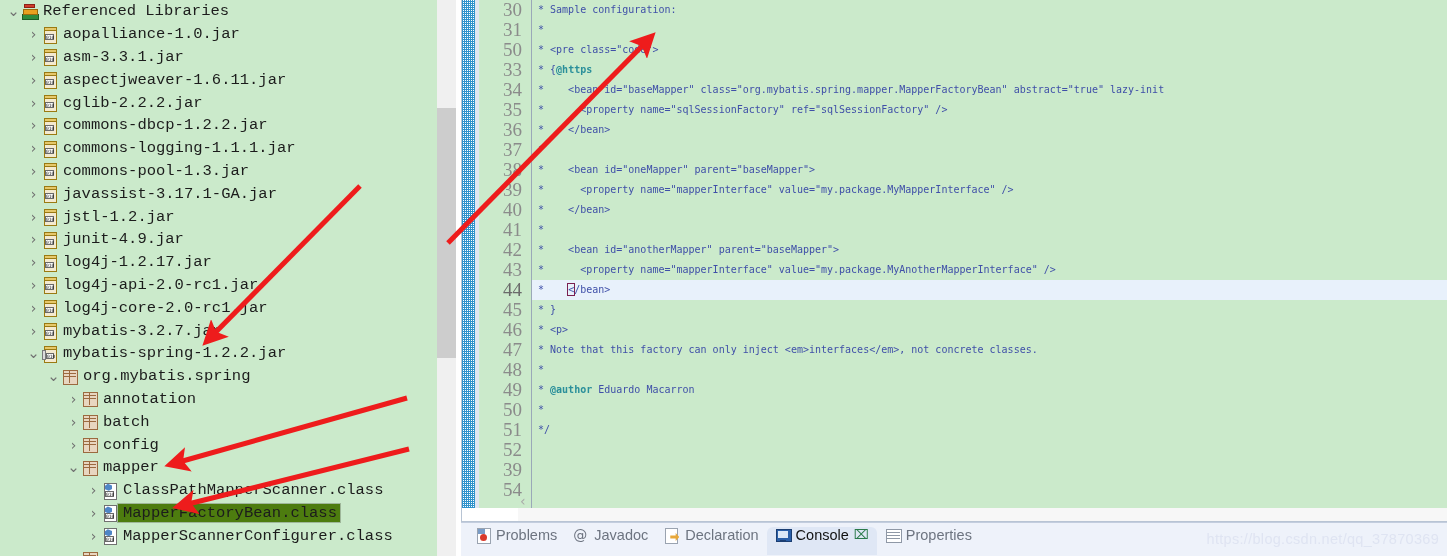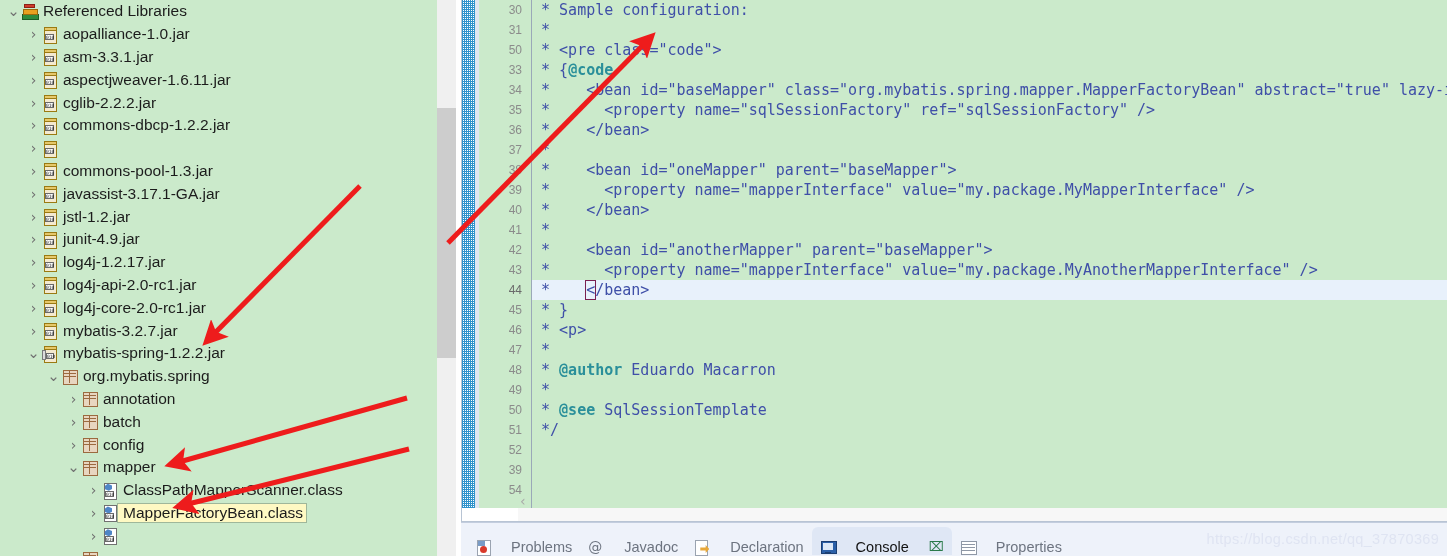--- a/index.html
+++ b/index.html
@@ -29,23 +29,23 @@
     font-family: "Liberation Sans", sans-serif;
   }
   .twist {
     width: 15px; min-width: 15px;
     text-align: center;
     color: #707070;
     font-size: 12px;
     line-height: 1;
     font-family: "DejaVu Sans", sans-serif;
   }
-  .tlabel { padding-left: 5px; padding-right: 3px; }
+  .tlabel { padding-left: 5px; padding-right: 3px; font-family: Liberation Mono, monospace; }
   .tsel .tlabel {
-    background: #fef9c3;
+    background: #4d7c0f;
     outline: 1px solid #9fb79a;
   }
 
   
   .ic { width: 17px; min-width: 17px; height: 17px; position: relative; display:inline-block; }
 
   
   .ic-books::before {
     content:""; position:absolute; left:1px; top:11px; width:15px; height:4px;
     background:#2e8b3d; border:1px solid #1d5c27;
@@ -169,30 +169,30 @@
   #code {
     position:absolute; left:70px; top:0; right:0; height:509px;
     background:#cbeacb;
     overflow:hidden;
   }
   .cline {
     position:relative;
     height:20px; line-height:20px;
     white-space:pre;
     font-family:"DejaVu Sans Mono", monospace;
-    font-size:15px;
+    font-size:10px;
     color:#3f4fa8;
   }
   .cline.cur { background:#e8f1fb; }
   .gline {
     height:20px; line-height:20px;
     text-align:right;
     padding-right:9px;
-    font-family:Liberation Sans, sans-serif;
-    font-size:12px;
+    font-family:Liberation Serif, serif;
+    font-size:19px;
     color:#8b8b8b;
   }
   .gline.cur { color:#6a6a6a; }
   .jdoc-tag { color:#2a8f9a; font-weight:bold; }
   .bracket-box {
     outline:1px solid #7a2050;
     background:transparent;
   }
   #editor-bottom-strip {
     position:absolute; left:0; bottom:0; width:986px; height:13px;
@@ -207,21 +207,21 @@
   #bottom-bar {
     position:absolute; left:461px; top:522px; width:986px; height:34px;
     background:#eef2fa;
     border-top:1px solid #c3cdde;
   }
   #tabs {
     position:absolute; left:6px; top:4px;
     display:flex; align-items:center; height:28px;
   }
   .vtab {
-    display:flex; align-items:flex-end; gap:20px;
+    display:flex; align-items:flex-start; gap:5px;
     height:28px; padding:0 8px;
     font-size:14.5px; color:#6d7480;
     font-family:"Liberation Sans", sans-serif;
     white-space:nowrap;
   }
   .vtab.active {
     color:#111111;
     background:#dfe7f5;
     border-radius:6px 6px 0 0;
   }
@@ -300,20 +300,21 @@
           <span class="ic ic-jar">
             <i>010</i>
           </span>
           <span class="tlabel">commons-dbcp-1.2.2.jar</span>
         </div>
         <div class="trow" style="padding-left: 26px;">
           <span class="twist" style="font-size: 14px;">›</span>
           <span class="ic ic-jar">
             <i>010</i>
           </span>
+          <span class="tlabel">commons-logging-1.1.1.jar</span>
         </div>
         <div class="trow" style="padding-left: 26px;">
           <span class="twist" style="font-size: 14px;">›</span>
           <span class="ic ic-jar">
             <i>010</i>
           </span>
           <span class="tlabel">commons-pool-1.3.jar</span>
         </div>
         <div class="trow" style="padding-left: 26px;">
           <span class="twist" style="font-size: 14px;">›</span>
@@ -422,20 +423,21 @@
             <i>010</i>
           </span>
           <span class="tlabel">MapperFactoryBean.class</span>
         </div>
         <div class="trow" style="padding-left: 86px;">
           <span class="twist" style="font-size: 14px;">›</span>
           <span class="ic ic-cls">
             <b></b>
             <i>010</i>
           </span>
+          <span class="tlabel">MapperScannerConfigurer.class</span>
         </div>
         <div class="trow" style="padding-left: 66px;">
           <span class="twist" style="font-size: 14px;">›</span>
           <span class="ic ic-pkg">
             <i></i>
           </span>
           <span class="tlabel"></span>
         </div>
       </div>
   </div>
@@ -472,38 +474,38 @@
         <div class="gline">51</div>
         <div class="gline">52</div>
         <div class="gline">39</div>
         <div class="gline">54</div>
       </div>
     <div id="gutter-line"></div>
     <div id="code">
         <div class="cline"> * Sample configuration:</div>
         <div class="cline"> *</div>
         <div class="cline"> * &lt;pre class="code"&gt;</div>
-        <div class="cline"> * {<span class="jdoc-tag">@code</span></div>
+        <div class="cline"> * {<span class="jdoc-tag">@https</span></div>
         <div class="cline"> *    &lt;bean id="baseMapper" class="org.mybatis.spring.mapper.MapperFactoryBean" abstract="true" lazy-init</div>
         <div class="cline"> *      &lt;property name="sqlSessionFactory" ref="sqlSessionFactory" /&gt;</div>
         <div class="cline"> *    &lt;/bean&gt;</div>
         <div class="cline"> *</div>
         <div class="cline"> *    &lt;bean id="oneMapper" parent="baseMapper"&gt;</div>
         <div class="cline"> *      &lt;property name="mapperInterface" value="my.package.MyMapperInterface" /&gt;</div>
         <div class="cline"> *    &lt;/bean&gt;</div>
         <div class="cline"> *</div>
         <div class="cline"> *    &lt;bean id="anotherMapper" parent="baseMapper"&gt;</div>
         <div class="cline"> *      &lt;property name="mapperInterface" value="my.package.MyAnotherMapperInterface" /&gt;</div>
         <div class="cline cur"> *    <span class="bracket-box">&lt;</span>/bean&gt;</div>
         <div class="cline"> * }</div>
         <div class="cline"> * &lt;p&gt;</div>
+        <div class="cline"> * Note that this factory can only inject &lt;em&gt;interfaces&lt;/em&gt;, not concrete classes.</div>
         <div class="cline"> *</div>
         <div class="cline"> * <span class="jdoc-tag">@author</span> Eduardo Macarron</div>
         <div class="cline"> *</div>
-        <div class="cline"> * <span class="jdoc-tag">@see</span> SqlSessionTemplate</div>
         <div class="cline"> */</div>
       </div>
     <div id="editor-bottom-strip">
       <div id="editor-left-tab"></div>
     </div>
     <div style="position:absolute;left:58px;bottom:13px;font-size:14px;color:#a9a9a9;font-family:'DejaVu Sans',sans-serif;line-height:1;">‹</div>
   </div>
 
   <div id="bottom-bar">
     <div id="tabs">

